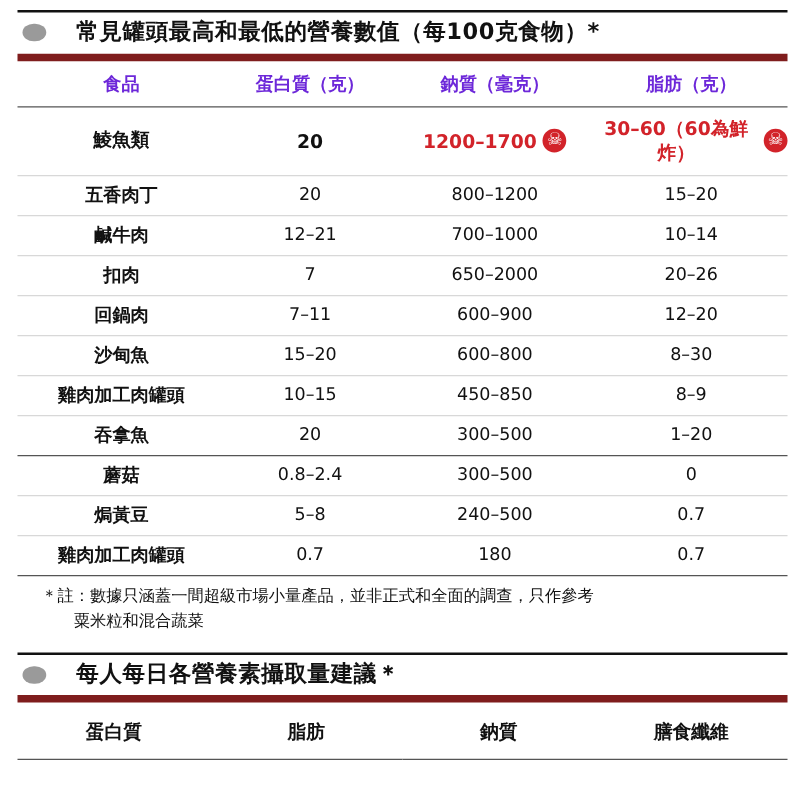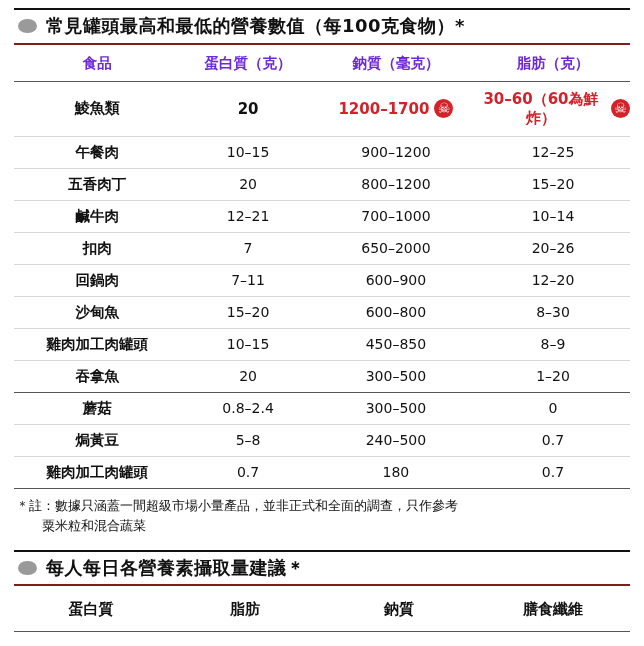--- a/index.html
+++ b/index.html
@@ -19,23 +19,23 @@
     height: 646px;
     position: relative;
     box-sizing: border-box;
     padding: 0 14px;
   }
 
   
   .section-head {
     display: flex;
     align-items: center;
-    gap: 9px;
+    gap: 24px;
     border-top: 2px solid #111;
-    border-bottom: 2px solid #7f1d1d;
+    border-bottom: 6px solid #7f1d1d;
     padding: 5px 2px 6px 4px;
     margin-top: 8px;
   }
   .head-bullet {
     width: 19px;
     height: 14px;
     border-radius: 9px / 7px;
     background: #9a9a9a;
     flex: none;
   }
@@ -115,21 +115,21 @@
     top: 0;
     width: 19px;
     text-align: center;
   }
 
   
   .note {
     font-size: 13px;
     line-height: 1.55;
     color: #111;
-    margin: 7px 0 0 2px;
+    margin: 7px 0 0 19px;
   }
   .note .indent {
     display: block;
     padding-left: 26px;
   }
 
   
   .sec2 {
     margin-top: 14px;
   }
@@ -184,26 +184,20 @@
           </span>
         </td>
         <td>
           <span class="cell-flex">
             <span class="red">30–60（60為鮮炸）</span>
             <span class="skull"></span>
           </span>
         </td>
       </tr>
 
-      <tr class="row">
-        <td class="name">午餐肉</td>
-        <td>10–15</td>
-        <td class="red">900–1200</td>
-        <td class="red">12–25</td>
-      </tr>
 
       <tr class="row">
         <td class="name">五香肉丁</td>
         <td>20</td>
         <td class="red">800–1200</td>
         <td class="red">15–20</td>
       </tr>
 
       <tr class="row">
         <td class="name">鹹牛肉</td>

